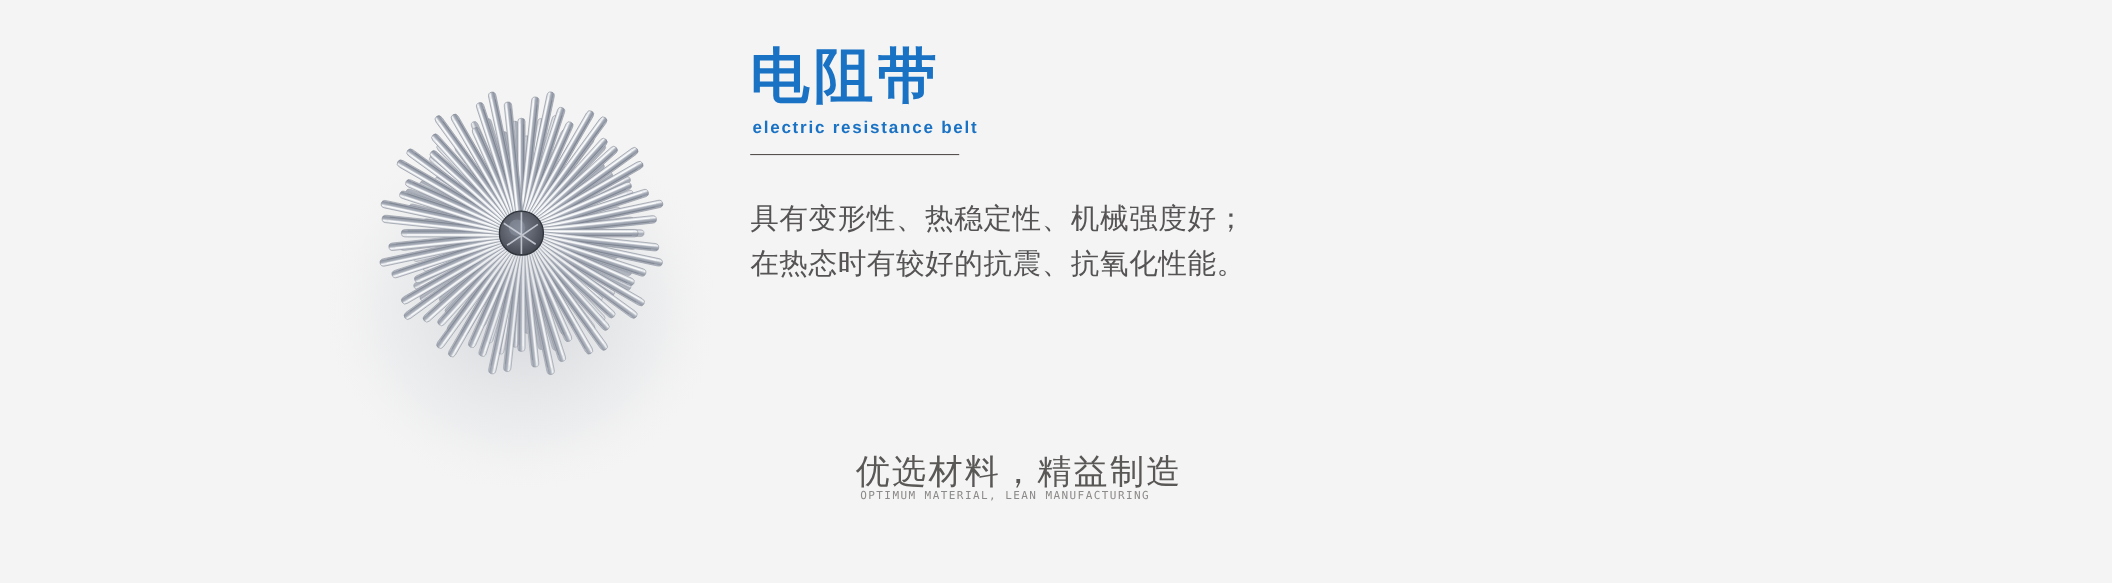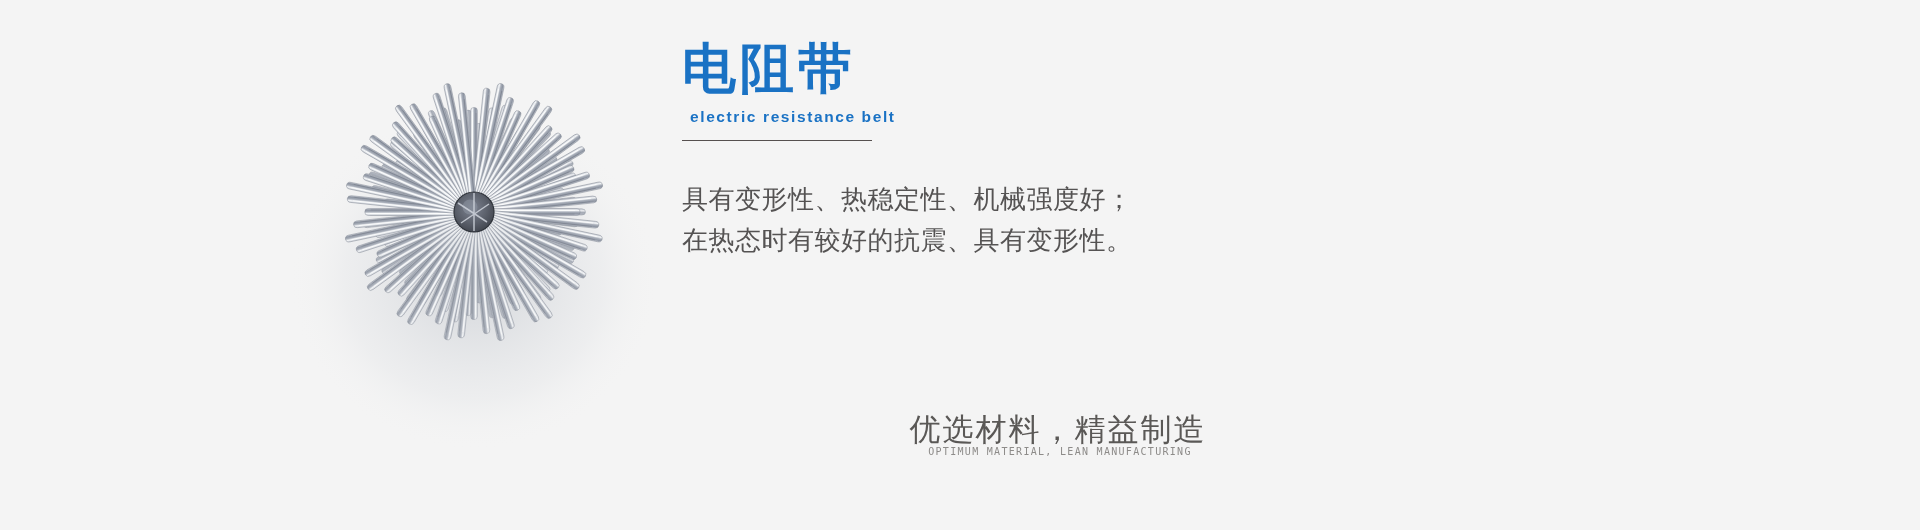--- a/index.html
+++ b/index.html
@@ -33,21 +33,21 @@
   #title-cn{
     font-size:54px;
     font-weight:bold;
     color:#1a72c4;
     letter-spacing:4px;
     line-height:1.08;
     margin:0;
     font-family:"DejaVu Sans","Liberation Sans",sans-serif;
   }
   #title-en{
-    margin:10px 0 0 8px;
+    margin:10px 0 0 2px;
     font-size:15.5px;
     font-weight:bold;
     color:#1a72c4;
     letter-spacing:1.6px;
     font-family:"Liberation Sans",sans-serif;
   }
   #divider{
     margin-top:14px;
     width:190px;
     height:1px;
@@ -62,21 +62,21 @@
     letter-spacing:0.5px;
     font-family:"DejaVu Sans","Liberation Sans",sans-serif;
   }
   #desc .desc-line{display:block;white-space:nowrap;}
 
   
   #slogan-block{
     position:absolute;
     left:778px; top:412px;
     width:560px;
-    text-align:center;
+    text-align:left;
   }
   #slogan-cn{
     font-size:31px;
     color:#5a5856;
     letter-spacing:2px;
     line-height:1.1;
     font-family:"DejaVu Sans","Liberation Sans",sans-serif;
     white-space:nowrap;
   }
   #slogan-en{
@@ -265,21 +265,21 @@
       </g>
     </svg>
   </div>
 
   <div id="copy-block">
     <h1 id="title-cn">电阻带</h1>
     <div id="title-en">electric resistance belt</div>
     <div id="divider"></div>
     <div id="desc">
       <span class="desc-line">具有变形性、热稳定性、机械强度好；</span>
-      <span class="desc-line">在热态时有较好的抗震、具有变形性。</span>
+      <span class="desc-line">在热态时有较好的抗震、抗氧化性能。</span>
     </div>
   </div>
 
   <div id="slogan-block">
     <div id="slogan-cn">优选材料，精益制造</div>
     <div id="slogan-en">OPTIMUM MATERIAL, LEAN MANUFACTURING</div>
   </div>
 
 </div>
 

